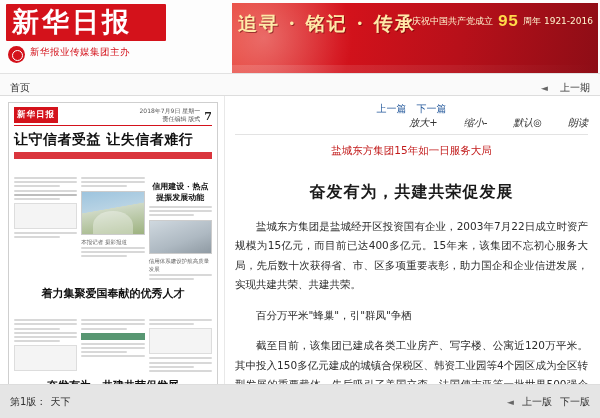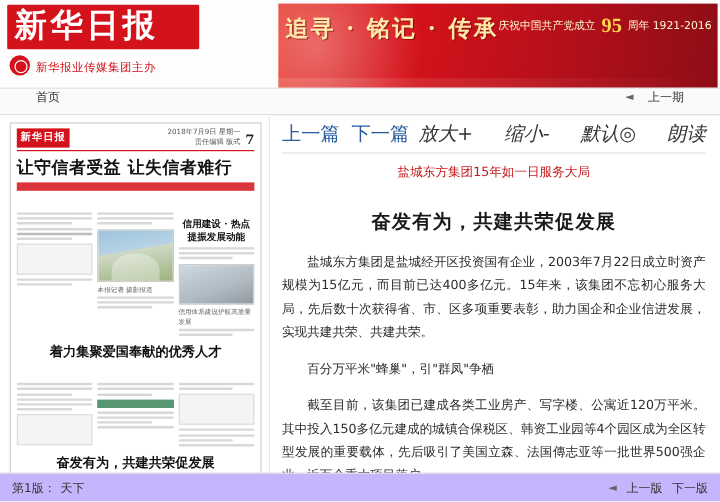--- a/index.html
+++ b/index.html
@@ -37,21 +37,21 @@
     font-weight: bold;
     font-size: 27px;
     letter-spacing: 3px;
     padding: 4px 6px 5px 6px;
     line-height: 1.05;
     text-align: left;
     border-radius: 1px;
   }
   .logo-sub {
     display: flex;
-    align-items: flex-end;
+    align-items: flex-start;
     gap: 5px;
     margin-top: 5px;
     padding-left: 2px;
   }
   .logo-dot {
     width: 17px; height: 17px;
     border-radius: 50%;
     background: #d4121b;
     display: inline-block;
     position: relative;
@@ -106,21 +106,21 @@
     text-align: right;
     color: #fff6d0;
     font-size: 9px;
     line-height: 1.5;
     white-space: nowrap;
     font-family: "DejaVu Sans", sans-serif;
   }
   .banner-badge {
     display: inline-block;
     color: #ffd94a;
-    font-family: Liberation Serif, serif;
+    font-family: Liberation Mono, monospace;
     font-weight: bold;
     font-size: 17px;
     vertical-align: middle;
     margin: 0 2px;
   }
   .banner-strip {
     position: absolute;
     left: 0; bottom: 4px;
     width: 100%;
     height: 12px;
@@ -136,22 +136,22 @@
     white-space: nowrap;
     font-family: "DejaVu Sans", sans-serif;
   }
 
   
   .navbar {
     height: 22px;
     background: #fafafa;
     border-bottom: 1px solid #ddd;
     display: flex;
-    align-items: flex-start;
-    padding: 0 26px;
+    align-items: flex-end;
+    padding: 0 6px;
   }
   .nav-home {
     font-size: 10px;
     color: #333;
     padding: 0 4px;
     cursor: pointer;
     font-family: "DejaVu Sans", sans-serif;
   }
   .nav-right {
     margin-left: auto;
@@ -307,25 +307,26 @@
   .article-pane {
     flex: 1;
     padding: 6px 12px 0 10px;
     border-left: 1px solid #e8e8e8;
     overflow: hidden;
     position: relative;
   }
   .art-toolbar {
     display: flex;
     align-items: center;
-    font-size: 16px;
+    font-size: 10px;
     color: #2a5d9e;
     padding-bottom: 4px;
     border-bottom: 1px solid #e3e3e3;
     font-family: "DejaVu Sans", sans-serif;
+    flex-direction: column;
   }
   .art-toolbar .left-links { display: flex; gap: 10px; }
   .art-toolbar .right-links {
     margin-left: auto;
     display: flex;
     gap: 26px;
     color: #333;
     font-style: italic;
   }
   .tb-link { cursor: pointer; white-space: nowrap; }
@@ -361,23 +362,23 @@
     height: 26px;
     background: linear-gradient(to bottom, rgba(255,255,255,0), #fff 85%);
     pointer-events: none;
   }
 
   
   .footer {
     position: absolute;
     left: 0; bottom: 0;
     width: 600px;
-    height: 24px;
+    height: 34px;
     border-top: 1px solid #ddd;
-    background: #c4b5fd;
+    background: #e5e5e5;
     display: flex;
     align-items: center;
     padding: 0 10px;
     font-size: 10px;
     color: #333;
     font-family: "DejaVu Sans", sans-serif;
   }
   .footer .f-left { display: flex; gap: 4px; align-items: center; }
   .footer .f-right {
     margin-left: auto;

